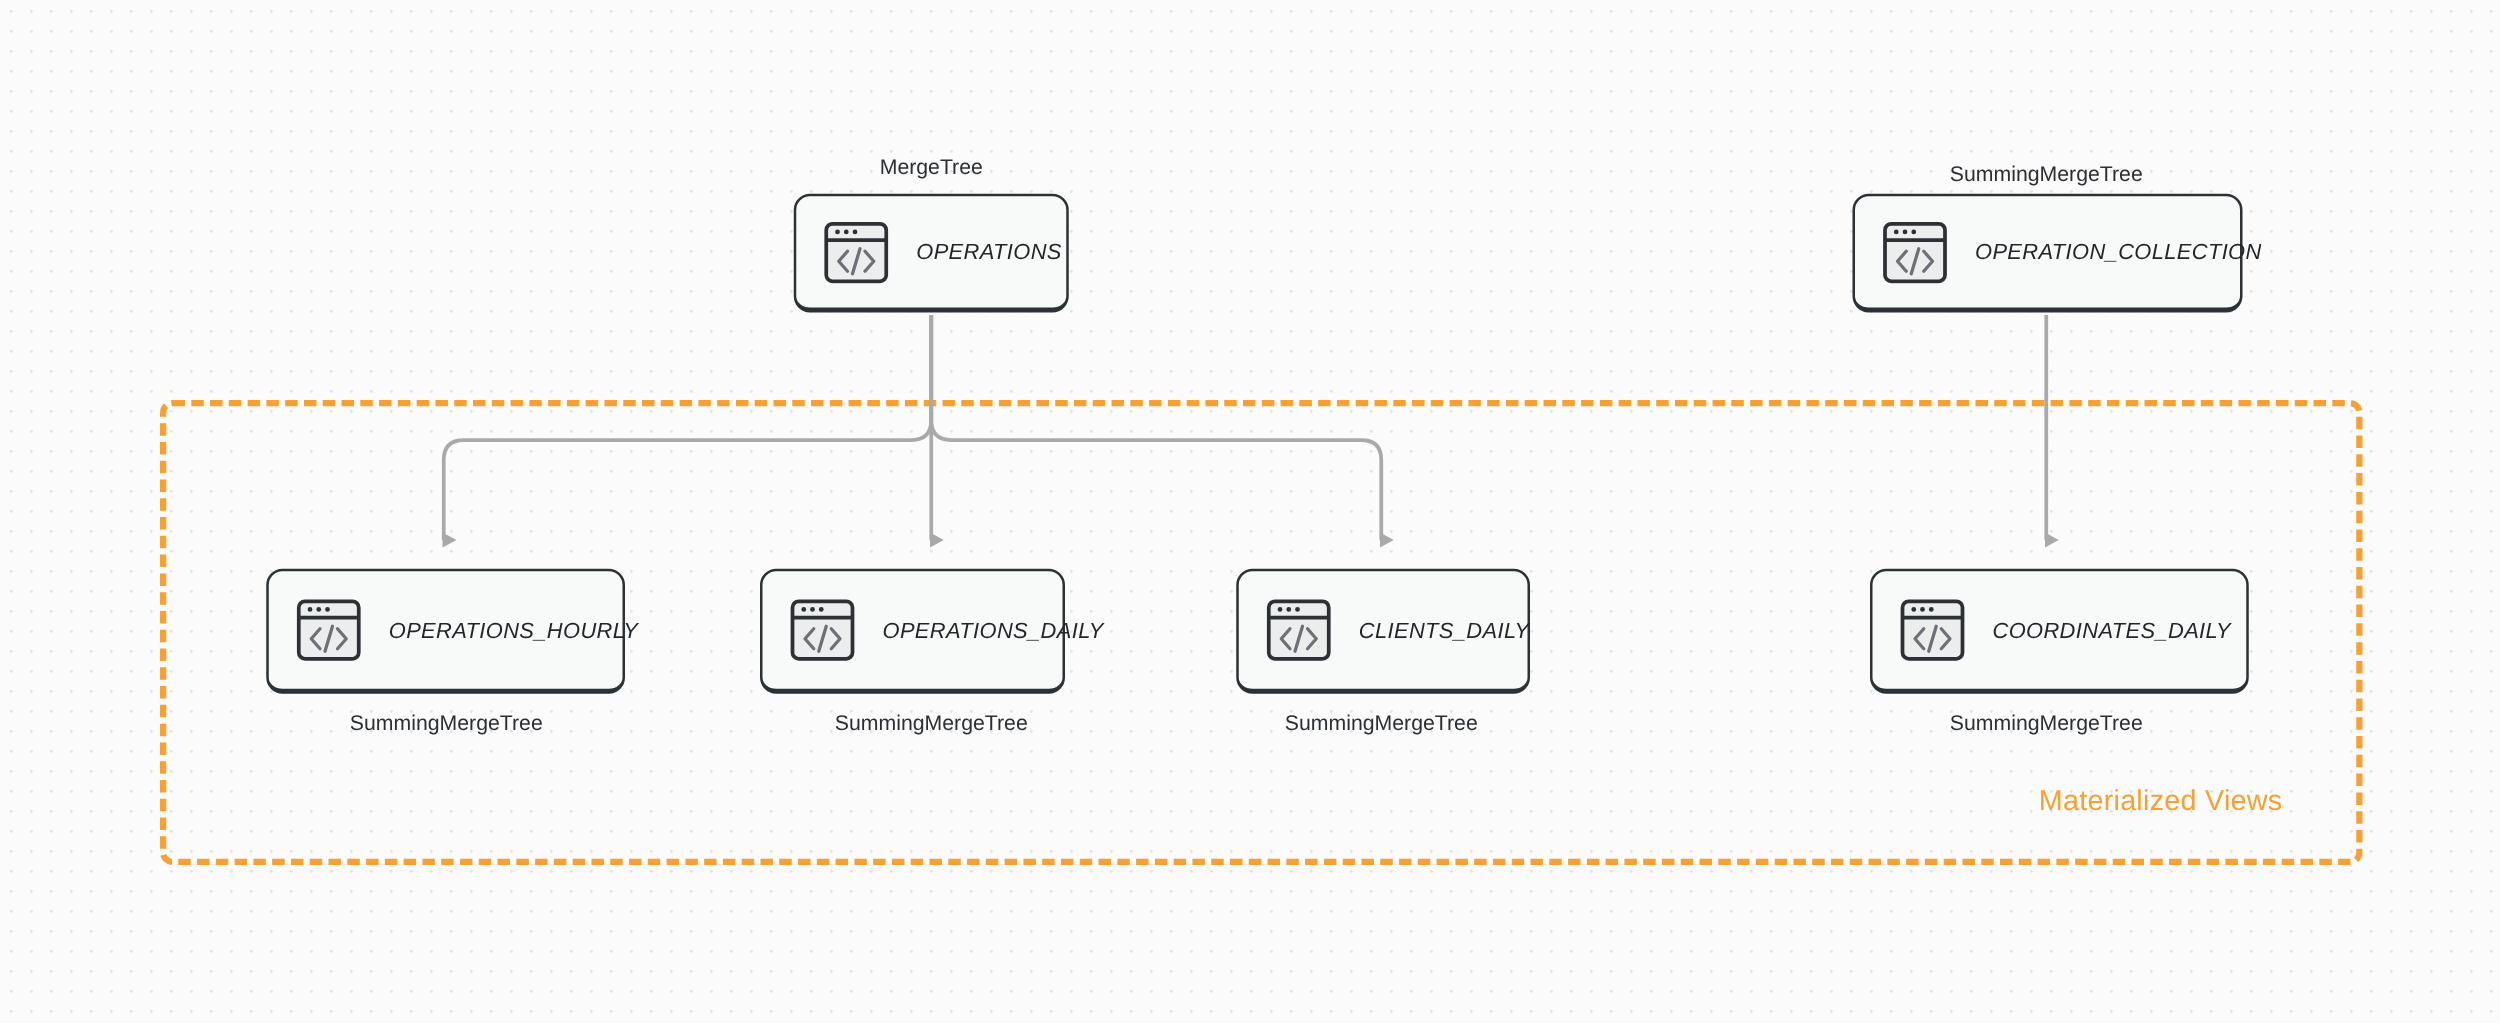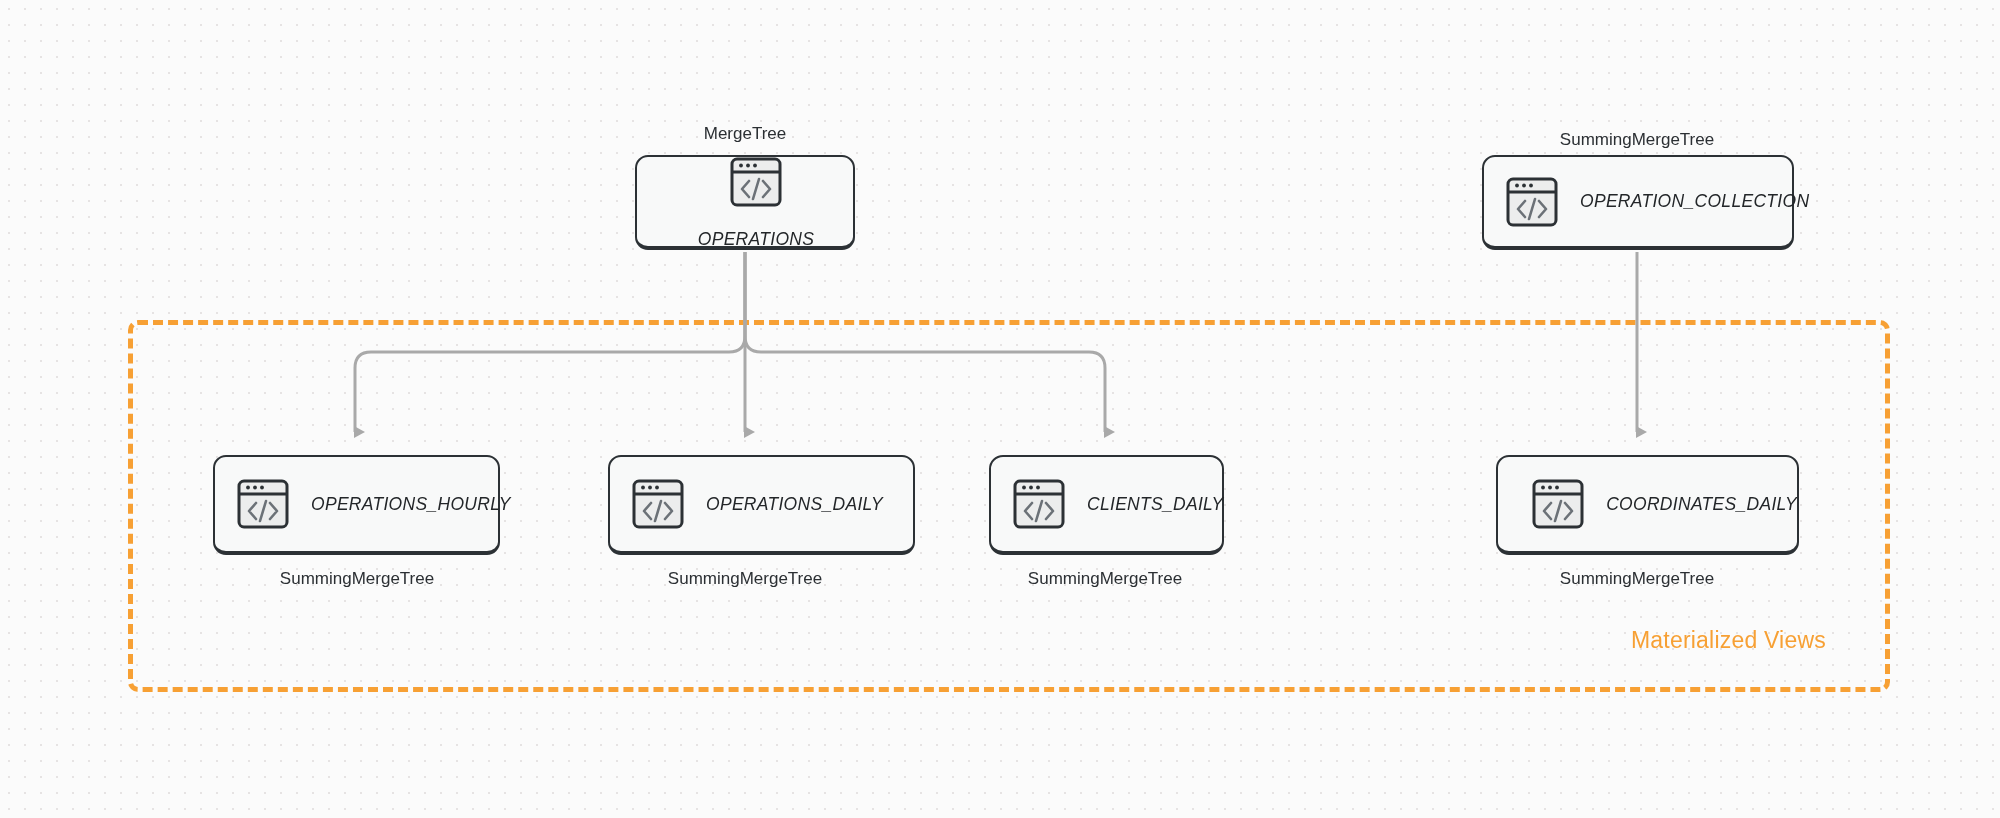--- a/index.html
+++ b/index.html
@@ -100,21 +100,21 @@
     <path d="M 745 252 L 745 432" fill="none" stroke="#a9a9a9" stroke-width="3" marker-end="url(#arrow)"></path>
 
     <path d="M 745 252 L 745 336 Q 745 352 729 352 L 371 352 Q 355 352 355 368 L 355 432" fill="none" stroke="#a9a9a9" stroke-width="3" marker-end="url(#arrow)"></path>
 
     <path d="M 745 252 L 745 336 Q 745 352 761 352 L 1089 352 Q 1105 352 1105 368 L 1105 432" fill="none" stroke="#a9a9a9" stroke-width="3" marker-end="url(#arrow)"></path>
 
     <path d="M 1637 252 L 1637 432" fill="none" stroke="#a9a9a9" stroke-width="3" marker-end="url(#arrow)"></path>
   </svg>
 
   <div class="caption" style="left:745px; top:124px;">MergeTree</div>
-  <div class="node" style="left:635px; top:155px; width:220px; height:95px;flex-direction:column;">
+  <div class="node" style="left:635px; top:155px; width:220px; height:95px;">
     <svg class="code-icon" width="52" height="50" viewBox="0 0 52 50">
       <rect x="2" y="2" width="48" height="46" rx="5" fill="#eceded" stroke="#2c3135" stroke-width="3"></rect>
       <path d="M 2 15 H 50" stroke="#2c3135" stroke-width="3"></path>
       <circle cx="11" cy="8.5" r="1.9" fill="#2c3135"></circle>
       <circle cx="18" cy="8.5" r="1.9" fill="#2c3135"></circle>
       <circle cx="25" cy="8.5" r="1.9" fill="#2c3135"></circle>
       <path d="M 19 24 L 12 32 L 19 40 M 33 24 L 40 32 L 33 40 M 29 22 L 23 42" fill="none" stroke="#6b7177" stroke-width="2.6" stroke-linecap="round" stroke-linejoin="round"></path>
     </svg>
     <span class="node-label">OPERATIONS</span>
   </div>
@@ -138,47 +138,47 @@
       <path d="M 2 15 H 50" stroke="#2c3135" stroke-width="3"></path>
       <circle cx="11" cy="8.5" r="1.9" fill="#2c3135"></circle>
       <circle cx="18" cy="8.5" r="1.9" fill="#2c3135"></circle>
       <circle cx="25" cy="8.5" r="1.9" fill="#2c3135"></circle>
       <path d="M 19 24 L 12 32 L 19 40 M 33 24 L 40 32 L 33 40 M 29 22 L 23 42" fill="none" stroke="#6b7177" stroke-width="2.6" stroke-linecap="round" stroke-linejoin="round"></path>
     </svg>
     <span class="node-label">OPERATION_COLLECTION</span>
   </div>
   <div class="caption" style="left:357px; top:569px;">SummingMergeTree</div>
 
-  <div class="node" style="left:608px; top:455px; width:307px; height:100px;">
+  <div class="node" style="left:608px; top:455px; width:244px; height:100px;">
     <svg class="code-icon" width="52" height="50" viewBox="0 0 52 50">
       <rect x="2" y="2" width="48" height="46" rx="5" fill="#eceded" stroke="#2c3135" stroke-width="3"></rect>
       <path d="M 2 15 H 50" stroke="#2c3135" stroke-width="3"></path>
       <circle cx="11" cy="8.5" r="1.9" fill="#2c3135"></circle>
       <circle cx="18" cy="8.5" r="1.9" fill="#2c3135"></circle>
       <circle cx="25" cy="8.5" r="1.9" fill="#2c3135"></circle>
       <path d="M 19 24 L 12 32 L 19 40 M 33 24 L 40 32 L 33 40 M 29 22 L 23 42" fill="none" stroke="#6b7177" stroke-width="2.6" stroke-linecap="round" stroke-linejoin="round"></path>
     </svg>
     <span class="node-label">OPERATIONS_DAILY</span>
   </div>
   <div class="caption" style="left:745px; top:569px;">SummingMergeTree</div>
 
-  <div class="node" style="left:989px; top:455px; width:235px; height:100px;border-radius:14px;">
+  <div class="node" style="left:989px; top:455px; width:235px; height:100px;">
     <svg class="code-icon" width="52" height="50" viewBox="0 0 52 50">
       <rect x="2" y="2" width="48" height="46" rx="5" fill="#eceded" stroke="#2c3135" stroke-width="3"></rect>
       <path d="M 2 15 H 50" stroke="#2c3135" stroke-width="3"></path>
       <circle cx="11" cy="8.5" r="1.9" fill="#2c3135"></circle>
       <circle cx="18" cy="8.5" r="1.9" fill="#2c3135"></circle>
       <circle cx="25" cy="8.5" r="1.9" fill="#2c3135"></circle>
       <path d="M 19 24 L 12 32 L 19 40 M 33 24 L 40 32 L 33 40 M 29 22 L 23 42" fill="none" stroke="#6b7177" stroke-width="2.6" stroke-linecap="round" stroke-linejoin="round"></path>
     </svg>
     <span class="node-label">CLIENTS_DAILY</span>
   </div>
   <div class="caption" style="left:1105px; top:569px;">SummingMergeTree</div>
 
-  <div class="node" style="left:1496px; top:455px; width:303px; height:100px;justify-content:flex-end;">
+  <div class="node" style="left:1496px; top:455px; width:303px; height:100px;">
     <svg class="code-icon" width="52" height="50" viewBox="0 0 52 50">
       <rect x="2" y="2" width="48" height="46" rx="5" fill="#eceded" stroke="#2c3135" stroke-width="3"></rect>
       <path d="M 2 15 H 50" stroke="#2c3135" stroke-width="3"></path>
       <circle cx="11" cy="8.5" r="1.9" fill="#2c3135"></circle>
       <circle cx="18" cy="8.5" r="1.9" fill="#2c3135"></circle>
       <circle cx="25" cy="8.5" r="1.9" fill="#2c3135"></circle>
       <path d="M 19 24 L 12 32 L 19 40 M 33 24 L 40 32 L 33 40 M 29 22 L 23 42" fill="none" stroke="#6b7177" stroke-width="2.6" stroke-linecap="round" stroke-linejoin="round"></path>
     </svg>
     <span class="node-label">COORDINATES_DAILY</span>
   </div>

